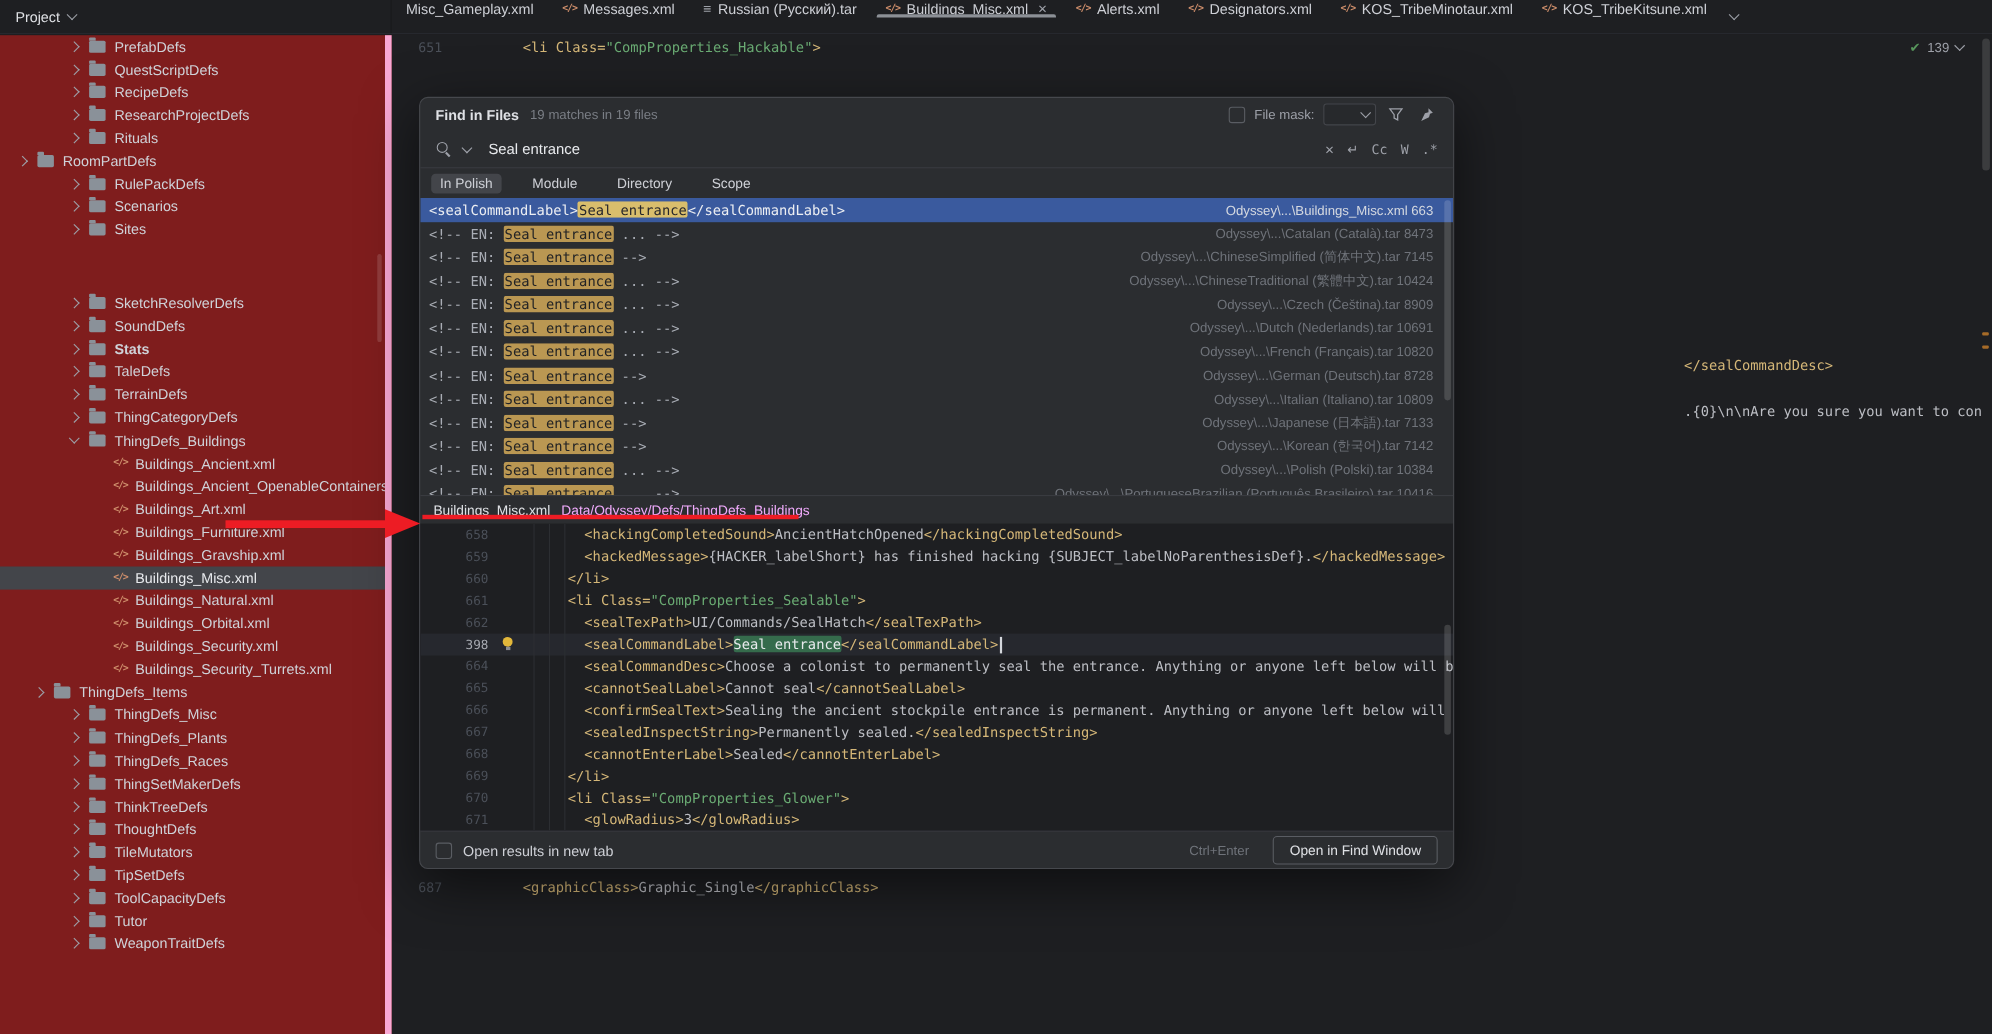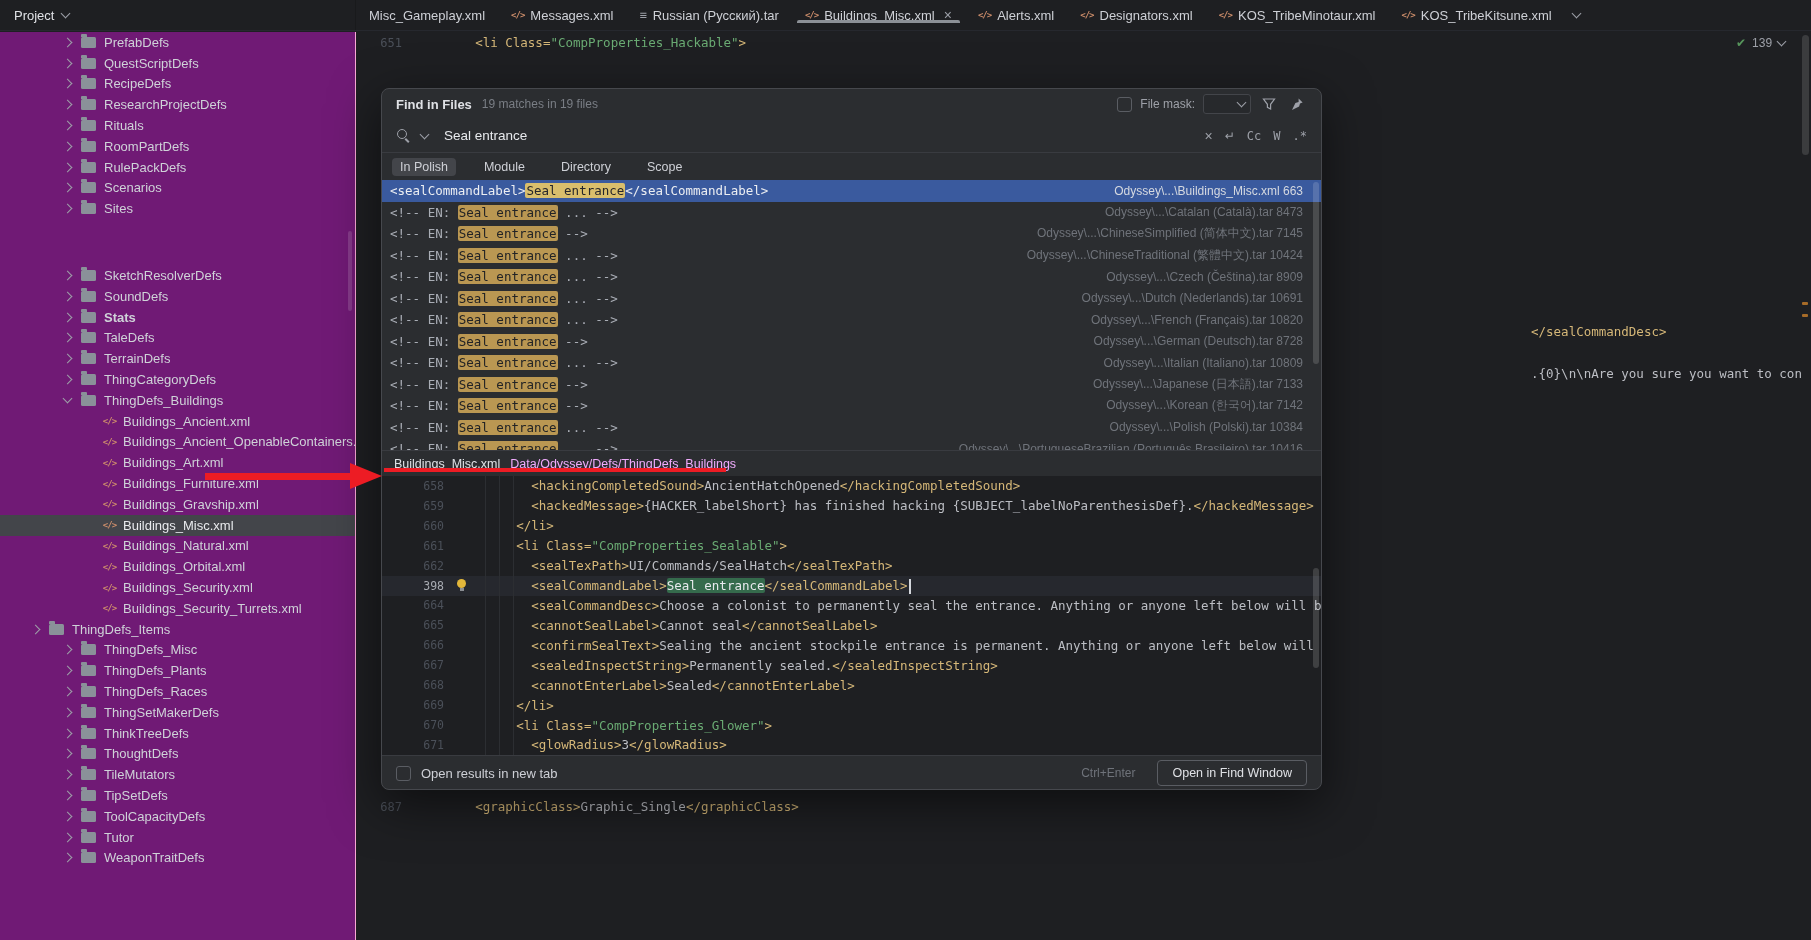--- a/index.html
+++ b/index.html
@@ -2,36 +2,36 @@
 <html><head>
 <meta charset="utf-8">
 <style>
   *{margin:0;padding:0;box-sizing:border-box}
   html,body{width:1811px;height:940px;overflow:hidden;background:#1E1F22;
     font-family:"Liberation Sans",sans-serif;color:#DFE1E5;font-size:13px}
 
   
   .topbar{position:absolute;left:0;top:0;width:1811px;height:31px;border-bottom:1px solid #26282E;display:flex;background:#1E1F22;z-index:5}
   .topbar-left{width:356px;flex:none;display:flex;align-items:center;padding-left:14px;gap:8px;border-right:1px solid #191A1C}
-  .tab-bar{flex:1;display:flex;align-items:center;overflow:hidden}
+  .tab-bar{flex:1;display:flex;align-items:flex-start;overflow:hidden}
   .tabs{display:flex;align-items:stretch}
   .tab{display:flex;align-items:center;gap:6px;padding:0 13px;color:#CED0D6;position:relative;white-space:nowrap}
   .tab.active::after{content:"";position:absolute;left:5px;right:5px;bottom:0;height:3px;background:#8C9096;border-radius:2px 2px 0 0}
   .tab-close{color:#9DA0A8;font-size:14px;margin-left:3px}
   .tab-overflow{align-self:center;margin-left:8px}
 
   .chev{width:7px;height:7px;border-right:1.5px solid #9DA0A8;border-bottom:1.5px solid #9DA0A8;display:inline-block;flex:none}
   .chev.right{transform:rotate(-45deg)}
   .chev.down{transform:rotate(45deg);margin-top:-3px}
 
   .file-icon{font-family:"DejaVu Sans Mono",monospace;font-size:9px;font-weight:bold;color:#CE8E6B;letter-spacing:-1px;flex:none}
   .file-icon.txt{color:#9DA0A8;font-size:12px;font-weight:normal;letter-spacing:0}
 
   
-  .sidebar{position:absolute;left:0;top:32px;width:356px;height:908px;overflow:hidden;background:#701a75;border-right:1px solid #f9a8d4}
+  .sidebar{position:absolute;left:0;top:32px;width:356px;height:908px;overflow:hidden;background:#7f1d1d;border-right:6px solid #f9a8d4}
   .tree-row{height:20.8px;display:flex;align-items:center;color:#CFD2D8;white-space:nowrap;overflow:hidden}
   .tree-row.selected{background:#43454A;color:#E8EAED}
   .tree-row .chev{margin-right:10px}
   .folder-ic{width:15px;height:11px;background:#8A9199;border-radius:1.5px;position:relative;display:inline-block;margin-right:8px;flex:none}
   .folder-ic::before{content:"";position:absolute;left:0;top:-3px;width:6px;height:3px;background:#8A9199;border-radius:1px 1px 0 0}
   .tree-row .file-icon{width:17px;text-align:center;margin-right:5px}
   .tree-scrollbar{position:absolute;right:3px;top:199px;width:4px;height:80px;background:rgba(255,255,255,.14);border-radius:2px}
 
   
   .editor-layer{position:absolute;left:356px;top:31px;width:1455px;height:909px}
@@ -204,21 +204,21 @@
       <div class="tree-row" style="padding-left: 64px;">
         <span class="chev right"></span>
         <span class="folder-ic"></span>
         <span class="tree-label">ResearchProjectDefs</span>
       </div>
       <div class="tree-row" style="padding-left: 64px;">
         <span class="chev right"></span>
         <span class="folder-ic"></span>
         <span class="tree-label">Rituals</span>
       </div>
-      <div class="tree-row" style="padding-left: 64px;">
+      <div class="tree-row" style=" margin-left: 17px;">
         <span class="chev right"></span>
         <span class="folder-ic"></span>
         <span class="tree-label">RoomPartDefs</span>
       </div>
       <div class="tree-row" style="padding-left: 64px;">
         <span class="chev right"></span>
         <span class="folder-ic"></span>
         <span class="tree-label">RulePackDefs</span>
       </div>
       <div class="tree-row" style="padding-left: 64px;">

